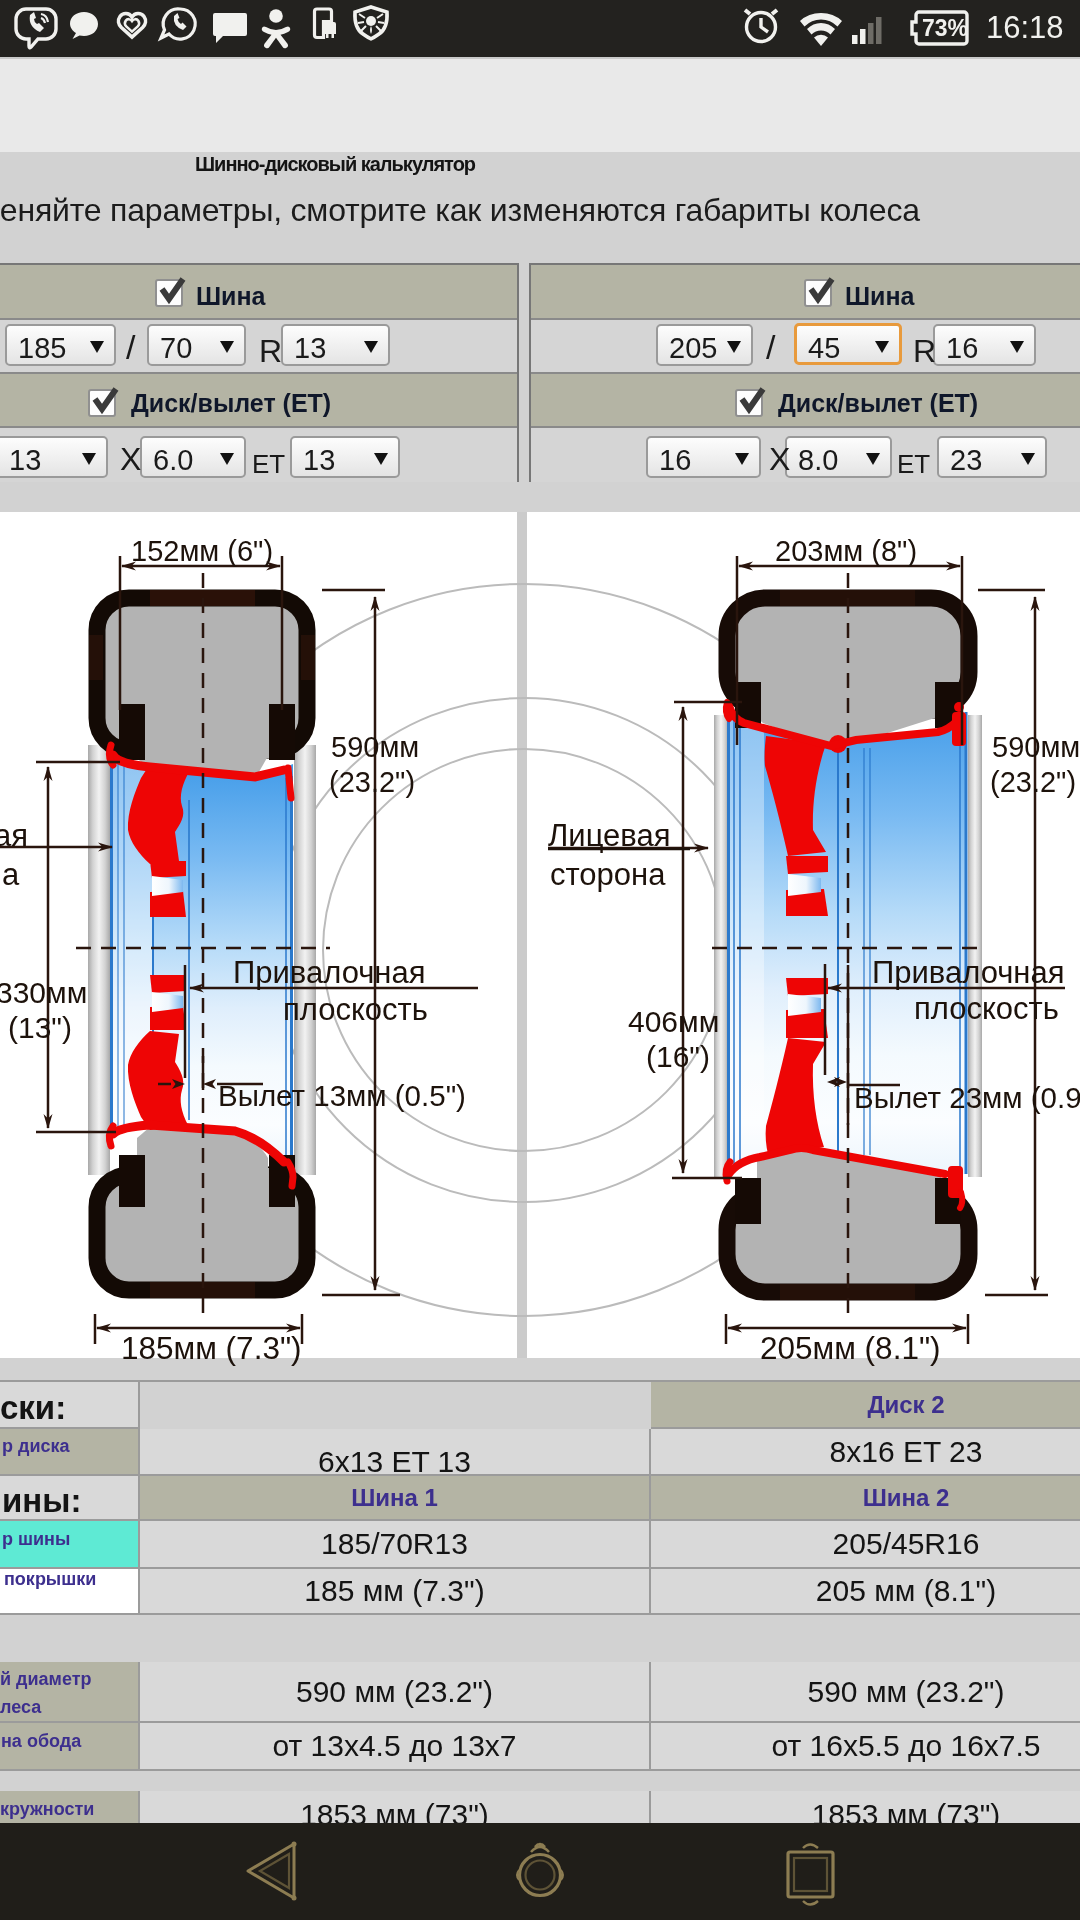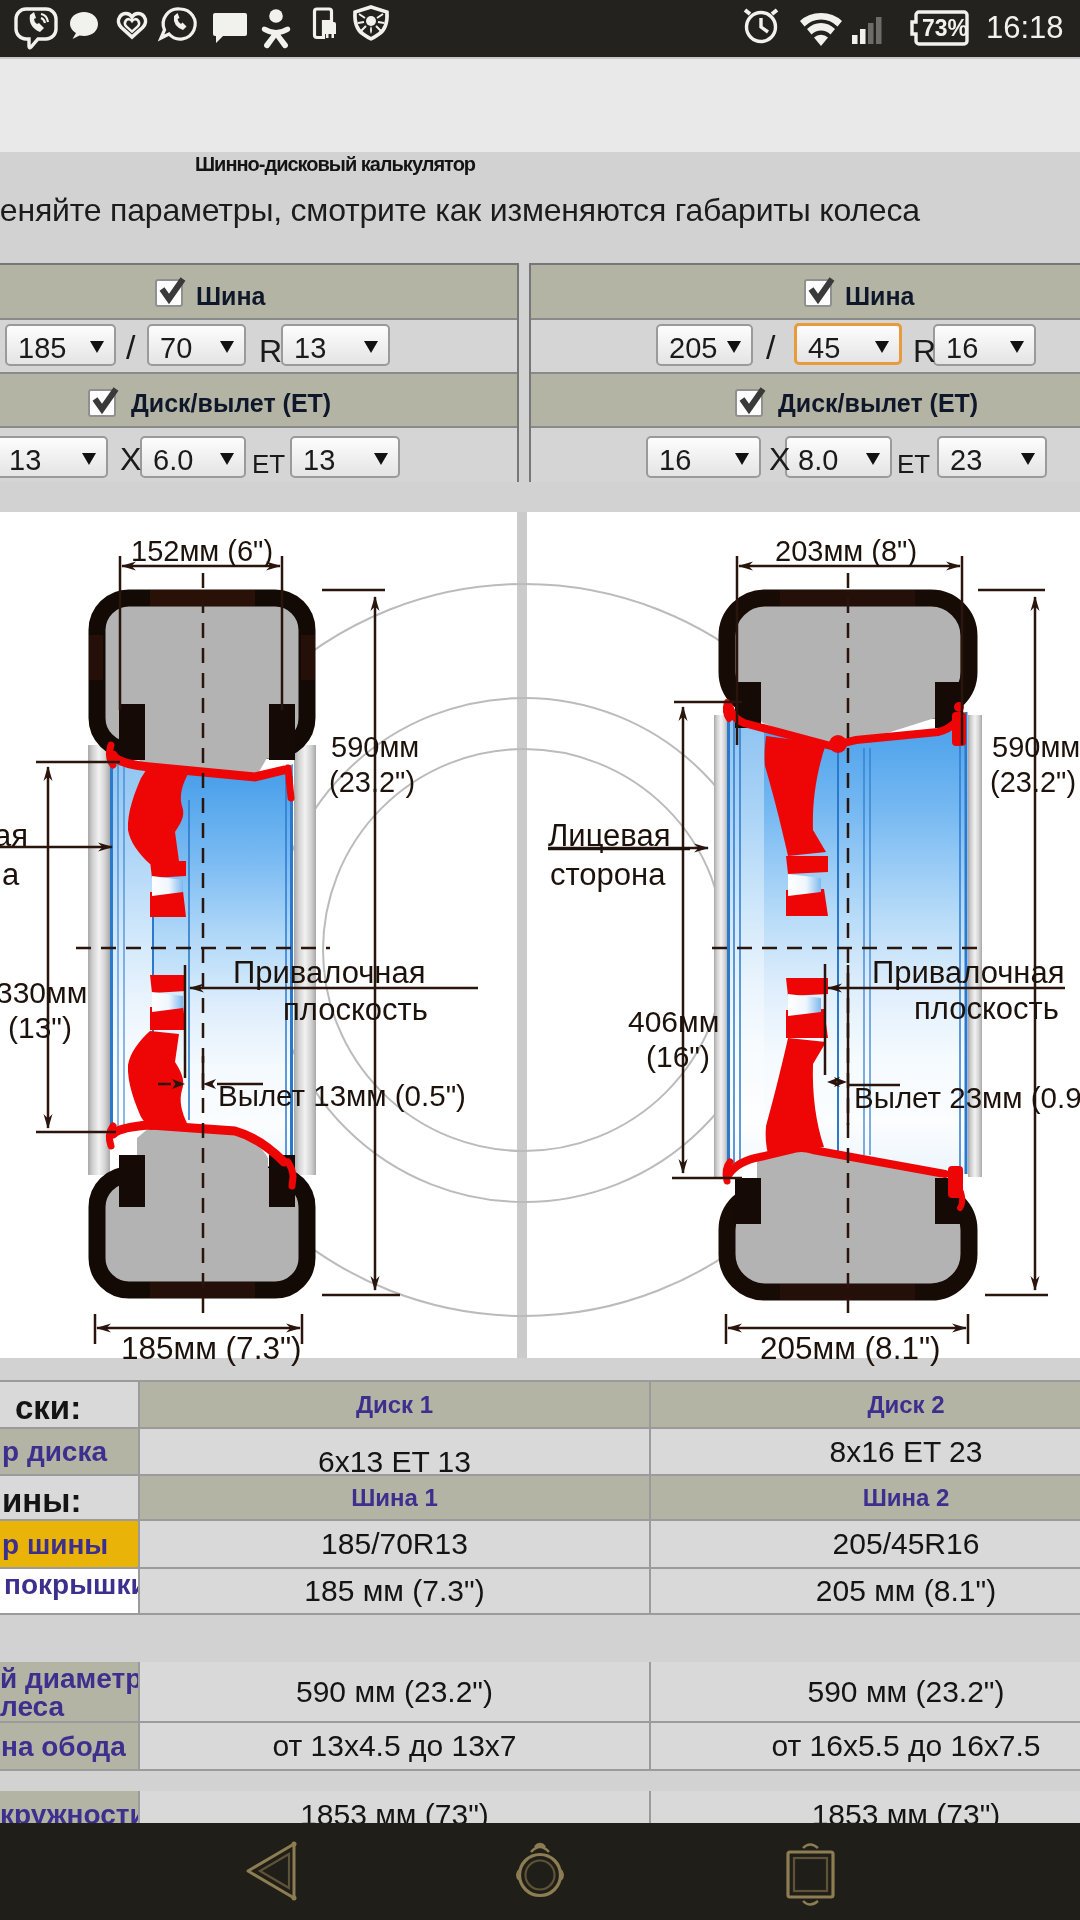--- a/index.html
+++ b/index.html
@@ -25,21 +25,21 @@
 .sel { position:absolute; height:42px; background:linear-gradient(#fdfdfd,#e4e4e4); border:2px solid #9a9a9a; border-radius:5px; font-size:29px; color:#1a1a1a; padding-left:11px; padding-top:6px; white-space:nowrap; }
 .sel:after { content:""; position:absolute; right:10px; top:15px; width:0; height:0; border-left:7.5px solid transparent; border-right:7.5px solid transparent; border-top:12px solid #111; }
 .sel.orange { border:3px solid #e89a3c; }
 .optext { position:absolute; font-size:34px; color:#1a1a1a; white-space:nowrap; }
 .trow { position:absolute; left:0; width:1080px; }
 .tcell { position:absolute; overflow:hidden; border-right:2px solid #9b9b9b; border-bottom:2px solid #9b9b9b; white-space:nowrap; }
 .tc1 { left:0; width:140px; }
 .tc2 { left:140px; width:511px; }
 .tc3 { left:651px; width:510px; border-right:none; }
 .thead { font-weight:bold; color:#3d2f8e; font-size:24px; }
-.tlab { font-weight:bold; color:#3d2f8e; font-size:28px; }
+.tlab { font-weight:bold; color:#3d2f8e; font-size:18px; }
 .tblack { font-weight:bold; color:#141414; font-size:33px; }
 .tval { color:#141414; font-size:30px; }
 .ctr { text-align:center; }
 #navbar { position:absolute; left:0; top:1823px; width:1080px; height:97px; background:#201e19; }
 </style>
 </head>
 <body>
 <div id="screen">
 
 <div id="statusbar"></div>
@@ -395,41 +395,40 @@
         <text x="550" y="885" font-size="31">сторона</text>
 <path d="M548,849 H690" stroke="#1d120b" stroke-width="2.5"></path>
 <text x="872" y="983" font-size="31">Привалочная</text>
         <text x="914" y="1019" font-size="31">плоскость</text>
 <text x="854" y="1108" font-size="29.5">Вылет 23мм (0.9</text>
 </g>
 </svg>
 <div class="abs" style="left:0;top:1380px;width:1080px;height:438px;border-top:2px solid #9b9b9b;">
 <div class="trow" style="top:0px;height:47px;">
 <div class="tcell tc1 tblack" style="height:47px;background:#d9d9d9;padding-top:7px;">
-          <div style="margin-left:15px;">ски:</div>
-        </div>
-<div class="tcell tc2 thead ctr" style="height:47px;background:#b4b4a4;padding-top:9px;">Диск 1</div>
+          <div style="margin-left:0;">ски:</div>
+        </div>
 <div class="tcell tc3 thead ctr" style="height:47px;background:#b4b4a4;padding-top:9px;">Диск 2</div>
 </div>
 <div class="trow" style="top:47px;height:47px;">
 <div class="tcell tc1 tlab" style="height:47px;background:#b4b4a4;padding-top:7px;">
           <div style="margin-left:2px;">р диска</div>
         </div>
 <div class="tcell tc2 tval ctr" style="height:47px;background:#d9d9d9;padding-top:16px;">6x13 ET 13</div>
 <div class="tcell tc3 tval ctr" style="height:47px;background:#d9d9d9;padding-top:6px;">8x16 ET 23</div>
 </div>
 <div class="trow" style="top:94px;height:45px;">
 <div class="tcell tc1 tblack" style="height:45px;background:#d9d9d9;padding-top:6px;">
           <div style="margin-left:2px;">ины:</div>
         </div>
 <div class="tcell tc2 thead ctr" style="height:45px;background:#b4b4a4;padding-top:8px;">Шина 1</div>
 <div class="tcell tc3 thead ctr" style="height:45px;background:#b4b4a4;padding-top:8px;">Шина 2</div>
 </div>
 <div class="trow" style="top:139px;height:48px;">
-<div class="tcell tc1 tlab" style="height:48px;background:#eab308;padding-top:8px;">
+<div class="tcell tc1 tlab" style="height:48px;background:#5eead4;padding-top:8px;">
           <div style="margin-left:2px;">р шины</div>
         </div>
 <div class="tcell tc2 tval ctr" style="height:48px;background:#d9d9d9;padding-top:6px;">185/70R13</div>
 <div class="tcell tc3 tval ctr" style="height:48px;background:#d9d9d9;padding-top:6px;">205/45R16</div>
 </div>
 <div class="trow" style="top:187px;height:46px;">
 <div class="tcell tc1 tlab" style="height:46px;background:#ffffff;">
           <div style="margin-left:4px;">покрышки</div>
         </div>
 <div class="tcell tc2 tval ctr" style="height:46px;background:#d9d9d9;padding-top:5px;">185 мм (7.3")</div>

